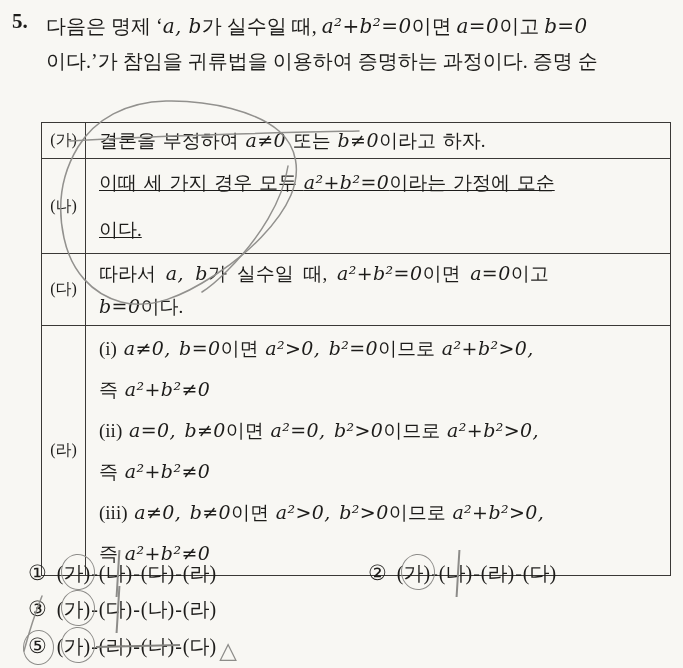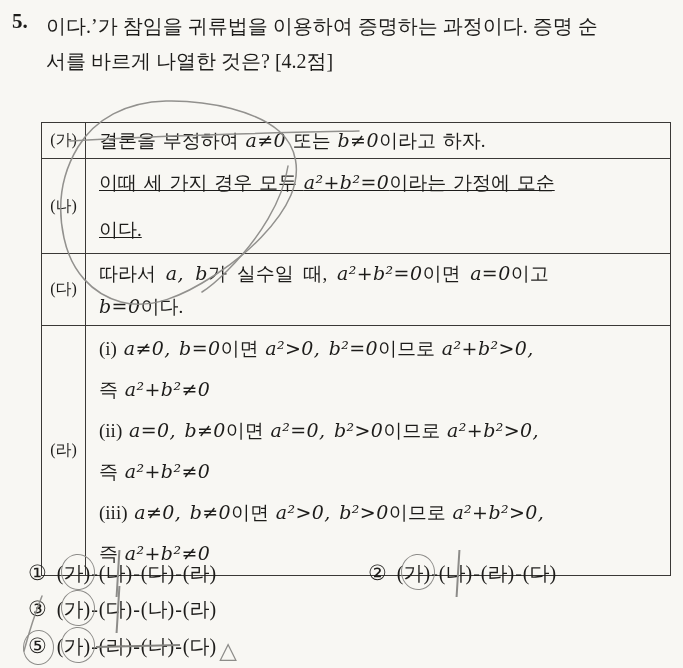--- a/index.html
+++ b/index.html
@@ -69,22 +69,22 @@
   
   svg.pencil{position:absolute;left:0;top:0;pointer-events:none;}
 </style>
 </head>
 <body>
 
 <div class="page">
 
   <span class="q-num">5.</span>
   <div class="q-text">
+      <div class="line"><span class="seg">다음은 명제 ‘</span><span class="seg m">a, b</span><span class="seg">가 실수일 때, </span><span class="seg m">a²+b²=0</span><span class="seg">이면 </span><span class="seg m">a=0</span><span class="seg">이고 </span><span class="seg m">b=0</span></div>
       <div class="line"><span class="seg">이다.’가 참임을 귀류법을 이용하여 증명하는 과정이다. 증명 순</span></div>
-      <div class="line"><span class="seg">서를 바르게 나열한 것은? [4.2점]</span></div>
     </div>
 
   <table class="proof">
     <tbody>
         <tr class="r0">
       <td class="lbl">(가)</td>
       <td class="body">
             <div class="line"><span class="seg">결론을 부정하여 </span><span class="seg m">a≠0</span><span class="seg"> 또는 </span><span class="seg m">b≠0</span><span class="seg">이라고 하자.</span></div>
           </td>
     </tr>

